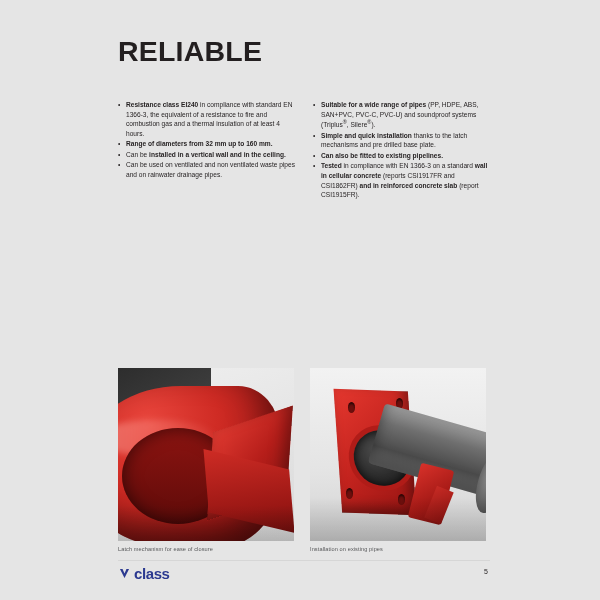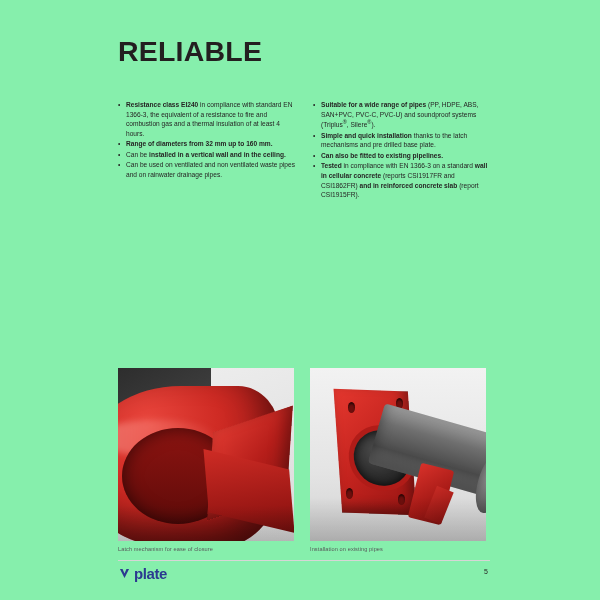--- a/index.html
+++ b/index.html
@@ -12,21 +12,21 @@
     background: #ffffff;
     font-family: "Liberation Sans", sans-serif;
     color: #231f20;
     overflow: hidden;
   }
   .page {
     position: relative;
     width: 600px;
     height: 600px;
     box-sizing: border-box;
-    background: #86efac;
+    background: #e5e5e5;
   }
   
   .title {
     position: absolute;
     left: 118px;
     top: 18px;
     width: 430px;
     font-size: 28.5px;
     line-height: 1.04;
     font-weight: bold;
@@ -348,17 +348,17 @@
       <div class="p2-shadow"></div>
     </div>
   </div>
   <div class="caption right">Installation on existing pipes</div>
 
   <div class="footer-rule"></div>
   <div class="logo">
     <svg class="logo-mark" viewBox="0 0 20 20">
       <path d="M3 3 L10 17 L17 3 L13 3 L10 10 L7 3 Z" fill="#2b3990"></path>
     </svg>
-    <span class="logo-text">plate</span>
+    <span class="logo-text">class</span>
   </div>
   <div class="page-num">5</div>
 
 </div>
 
 </body></html>

